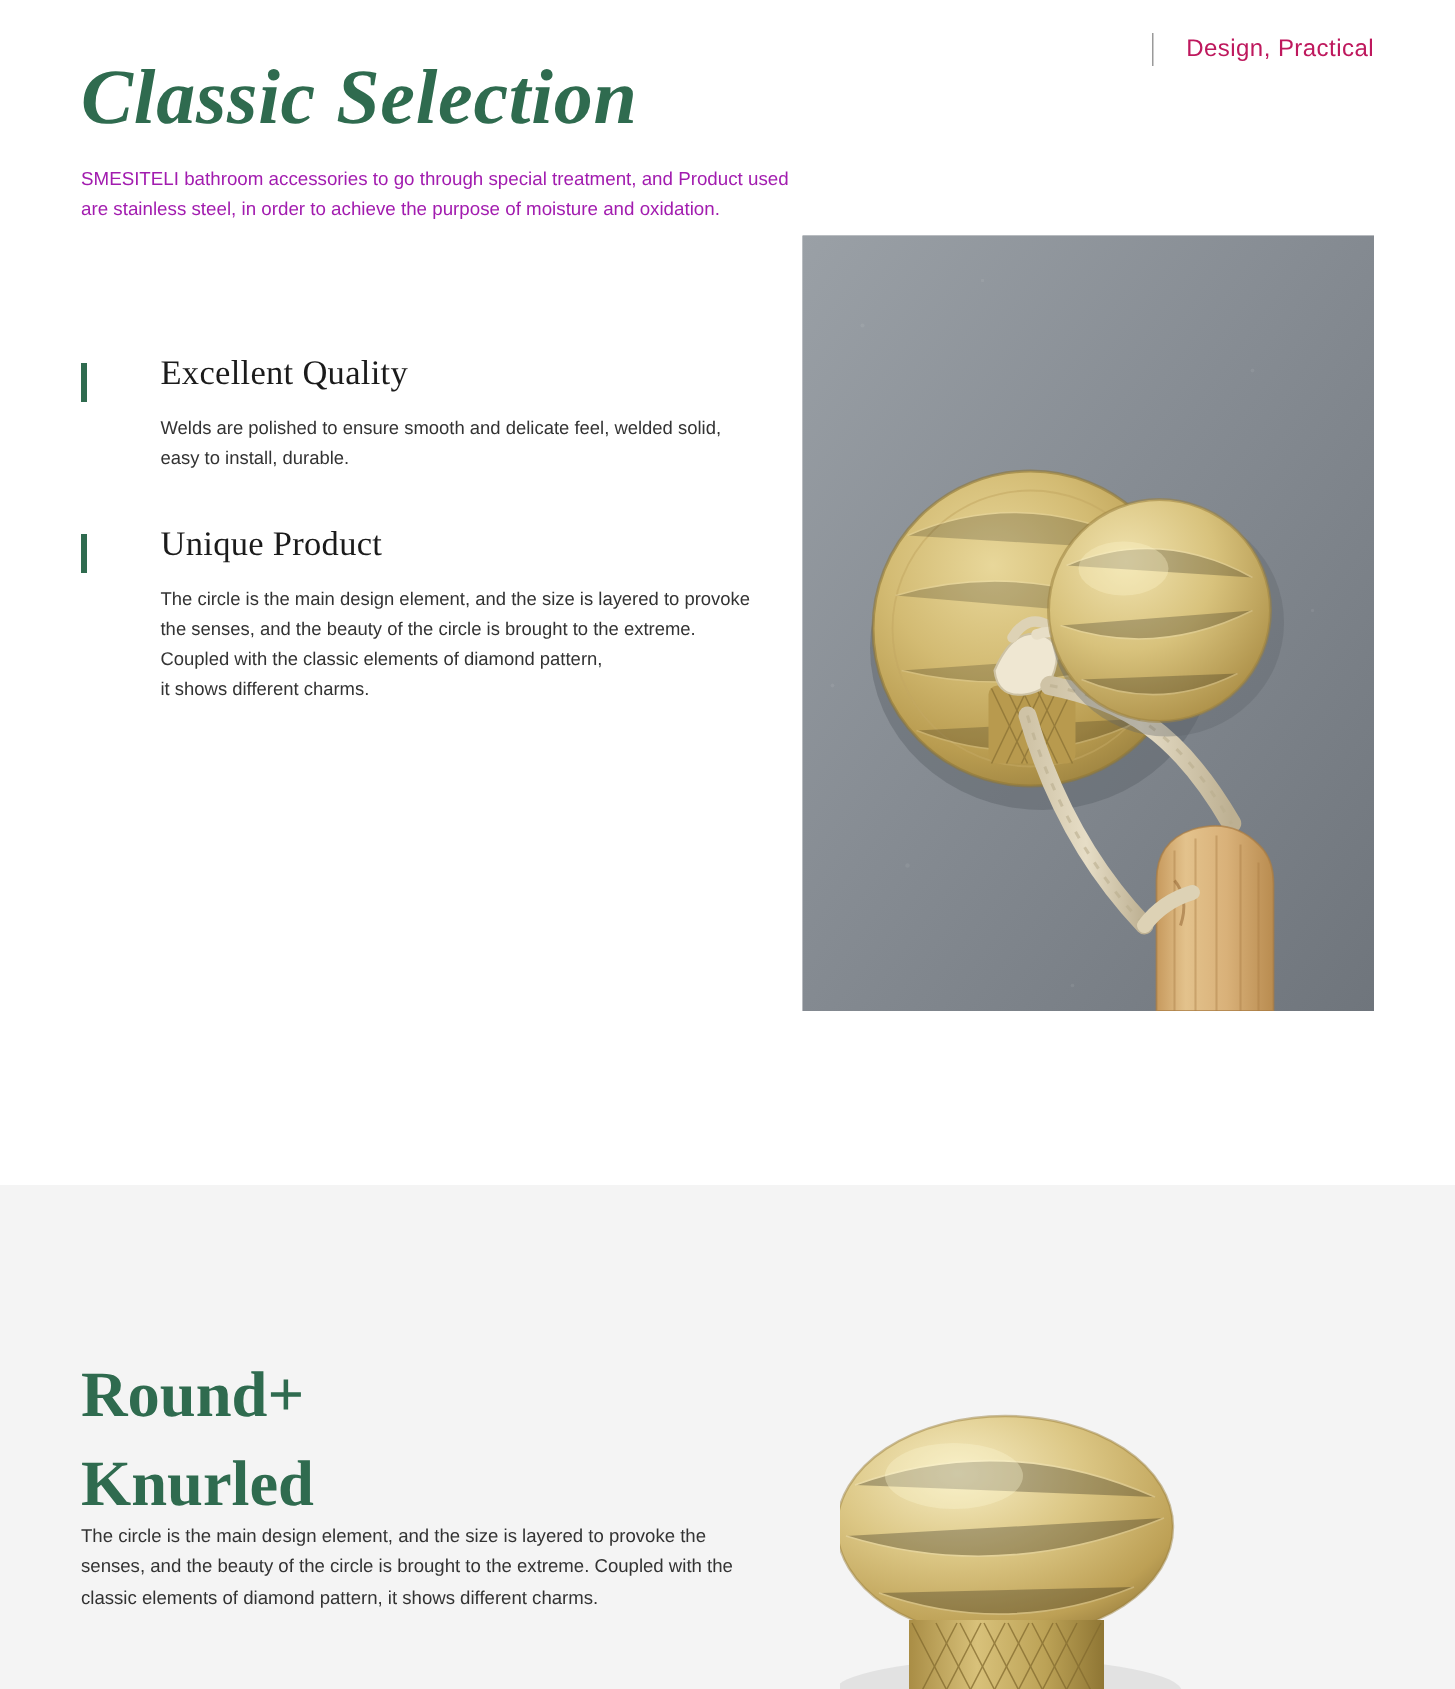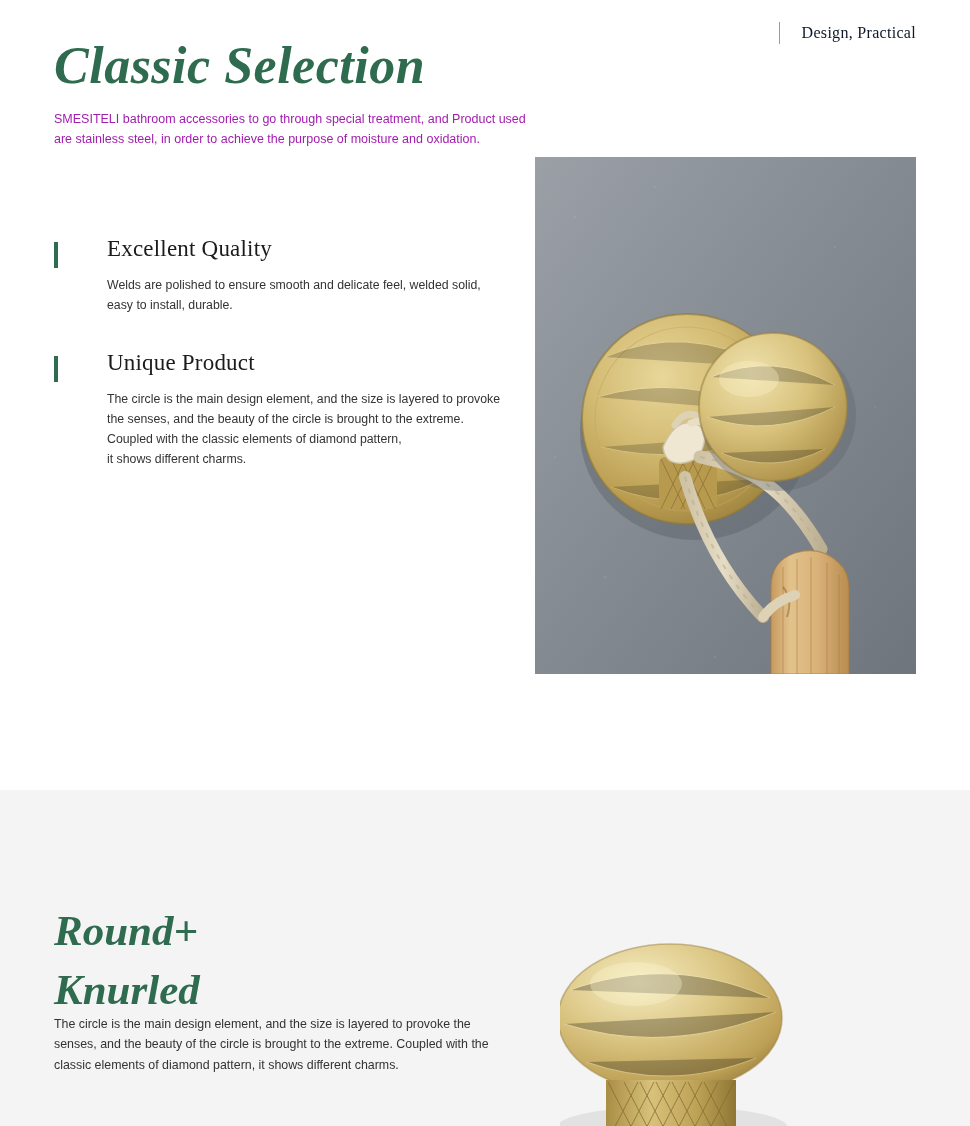--- a/index.html
+++ b/index.html
@@ -47,23 +47,23 @@
     align-items: center;
     gap: 22px;
   }
   .eyebrow-rule {
     width: 1px;
     height: 22px;
     background: #9a9a9a;
     display: block;
   }
   .eyebrow-text {
-    font-family: Liberation Serif, serif;
+    font-family: Liberation Sans, sans-serif;
     font-size: 16px;
-    color: #0f172a;
+    color: #be185d;
     letter-spacing: 0.3px;
     white-space: nowrap;
     text-align: right;
   }
 
   .intro {
     position: absolute;
     left: 54px;
     top: 96px;
     width: 480px;
@@ -129,21 +129,20 @@
   }
   .round-title {
     position: absolute;
     left: 54px;
     top: 75px;
     font-family: "Liberation Serif", serif;
     font-size: 43px;
     line-height: 1.38;
     color: #2f6b4f;
     white-space: pre-line;
-    font-style: italic;
   }
   .round-desc {
     position: absolute;
     left: 54px;
     top: 212px;
     width: 460px;
     font-size: 12.4px;
     line-height: 1.62;
     color: #333;
   }

